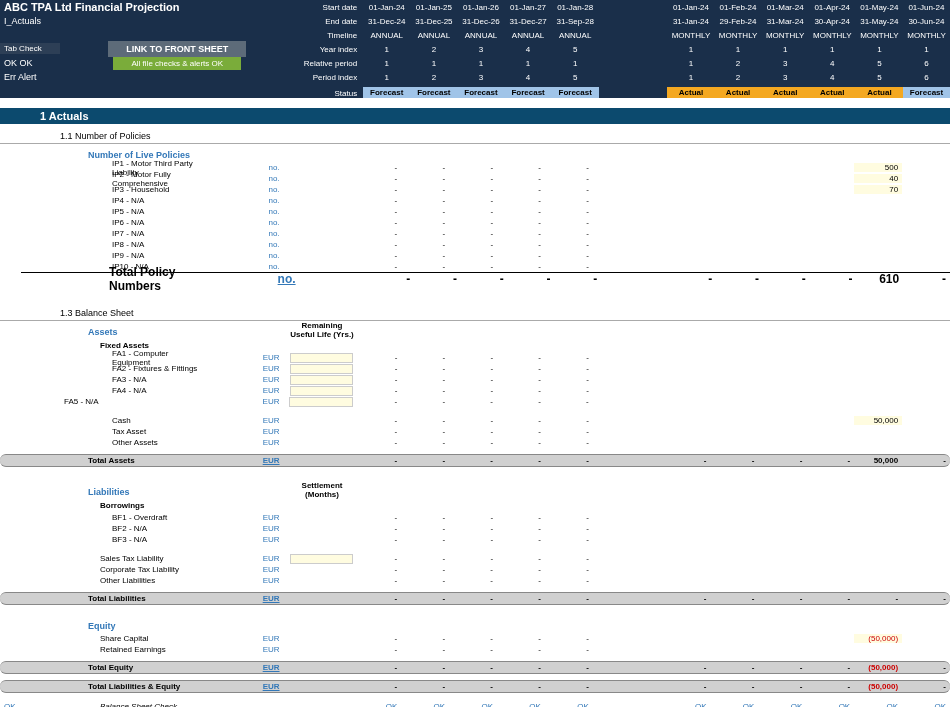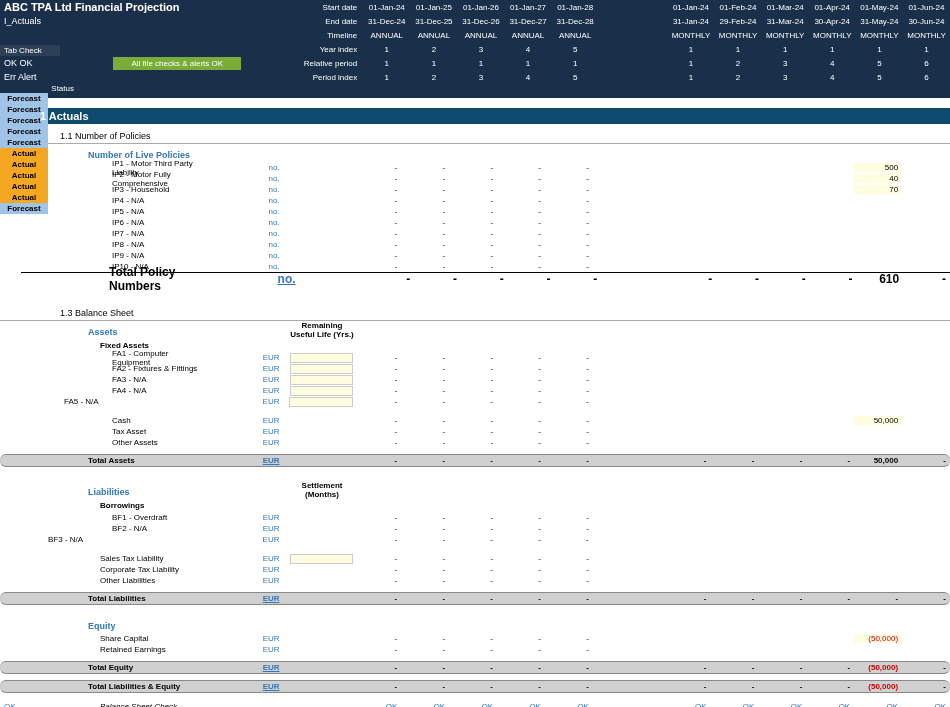--- a/index.html
+++ b/index.html
@@ -14,21 +14,21 @@
 .hdr-gap { width: 70px; }
 .hdr-cell-r { width: 48px; text-align: center; font-size: 8px; }
 
 .tab-check { font-size: 8px; color: #fff; margin-top: 2px; }
 .tab-check-title { background: #2d3f56; padding: 1px 4px; display: inline-block; width: 60px; }
 .tab-check-row { padding: 1px 4px; }
 
 .link-btn { background: #5d6b79; color: #fff; padding: 3px 18px; font-weight: bold; font-size: 9px; display: inline-block; text-align: center; }
 .file-ok { background: #7aac3a; color: #fff; padding: 2px 18px; font-size: 8px; display: inline-block; text-align: center; }
 
-.status-row { display: flex; height: 14px; align-items: flex-start; flex-direction: column; }
+.status-row { display: flex; height: 14px; align-items: flex-end; }
 .status-forecast { background: #a0c4e8; color: #000; width: 48px; text-align: center; font-size: 8px; font-weight: bold; padding: 1px 0; }
 .status-actual { background: #f4a821; color: #000; width: 48px; text-align: center; font-size: 8px; font-weight: bold; padding: 1px 0; }
 
 .sec-h1 { background: #0c4a6e; color: #fff; padding: 2px 0 2px 40px; font-weight: bold; font-size: 11px; }
 .sec-h2 { padding: 3px 0 2px 60px; font-weight: normal; font-size: 9px; border-bottom: 1px solid #aaa; }
 .sec-h3 { padding: 6px 0 2px 88px; font-weight: bold; font-size: 9px; color: #3378b8; }
 .sec-h4 { padding: 2px 0 2px 100px; font-weight: bold; font-size: 8px; }
 
 .data-row { display: flex; height: 11px; align-items: center; font-size: 8px; }
 .lbl { width: 200px; padding-left: 112px; }
@@ -69,21 +69,21 @@
     <div class="hdr-cell-r">01-May-24</div>
     <div class="hdr-cell-r">01-Jun-24</div>
   </div>
   <div class="hdr-row">
     <div class="hdr-sub">I_Actuals</div>
     <div class="hdr-lbl">End date</div>
     <div class="hdr-cell">31-Dec-24</div>
     <div class="hdr-cell">31-Dec-25</div>
     <div class="hdr-cell">31-Dec-26</div>
     <div class="hdr-cell">31-Dec-27</div>
-    <div class="hdr-cell">31-Dec-28</div>
+    <div class="hdr-cell">31-Sep-28</div>
     <div class="hdr-gap"></div>
     <div class="hdr-cell-r">31-Jan-24</div>
     <div class="hdr-cell-r">29-Feb-24</div>
     <div class="hdr-cell-r">31-Mar-24</div>
     <div class="hdr-cell-r">30-Apr-24</div>
     <div class="hdr-cell-r">31-May-24</div>
     <div class="hdr-cell-r">30-Jun-24</div>
   </div>
   <div class="hdr-row">
     <div style="width:290px;"></div>
@@ -101,20 +101,21 @@
     <div class="hdr-cell-r">MONTHLY</div>
     <div class="hdr-cell-r">MONTHLY</div>
   </div>
   <div class="hdr-row">
     <div style="width:290px; display:flex;">
       <div style="width:70px;">
         <div class="tab-check">
           <div class="tab-check-title">Tab Check</div>
         </div>
       </div>
+      <div style="flex:1; text-align:center;"><span class="link-btn">LINK TO FRONT SHEET</span></div>
     </div>
     <div class="hdr-lbl">Year index</div>
     <div class="hdr-cell">1</div>
     <div class="hdr-cell">2</div>
     <div class="hdr-cell">3</div>
     <div class="hdr-cell">4</div>
     <div class="hdr-cell">5</div>
     <div class="hdr-gap"></div>
     <div class="hdr-cell-r">1</div>
     <div class="hdr-cell-r">1</div>
@@ -584,21 +585,21 @@
       <div class="val">-</div>
     <div class="val-gap"></div>
     <div class="val grey-band"></div>
       <div class="val grey-band"></div>
       <div class="val grey-band"></div>
       <div class="val grey-band"></div>
       <div class="val yel-band"></div>
       <div class="val grey-band"></div>
   </div>
     <div class="data-row">
-    <div class="lbl" style="padding-left:48px;">BF3 - N/A</div>
+    <div class="lbl" style="padding-left:112px;">BF3 - N/A</div>
     <div class="unit">EUR</div>
     <div class="inp-gap"></div>
     <div class="val">-</div>
       <div class="val">-</div>
       <div class="val">-</div>
       <div class="val">-</div>
       <div class="val">-</div>
     <div class="val-gap"></div>
     <div class="val grey-band"></div>
       <div class="val grey-band"></div>

